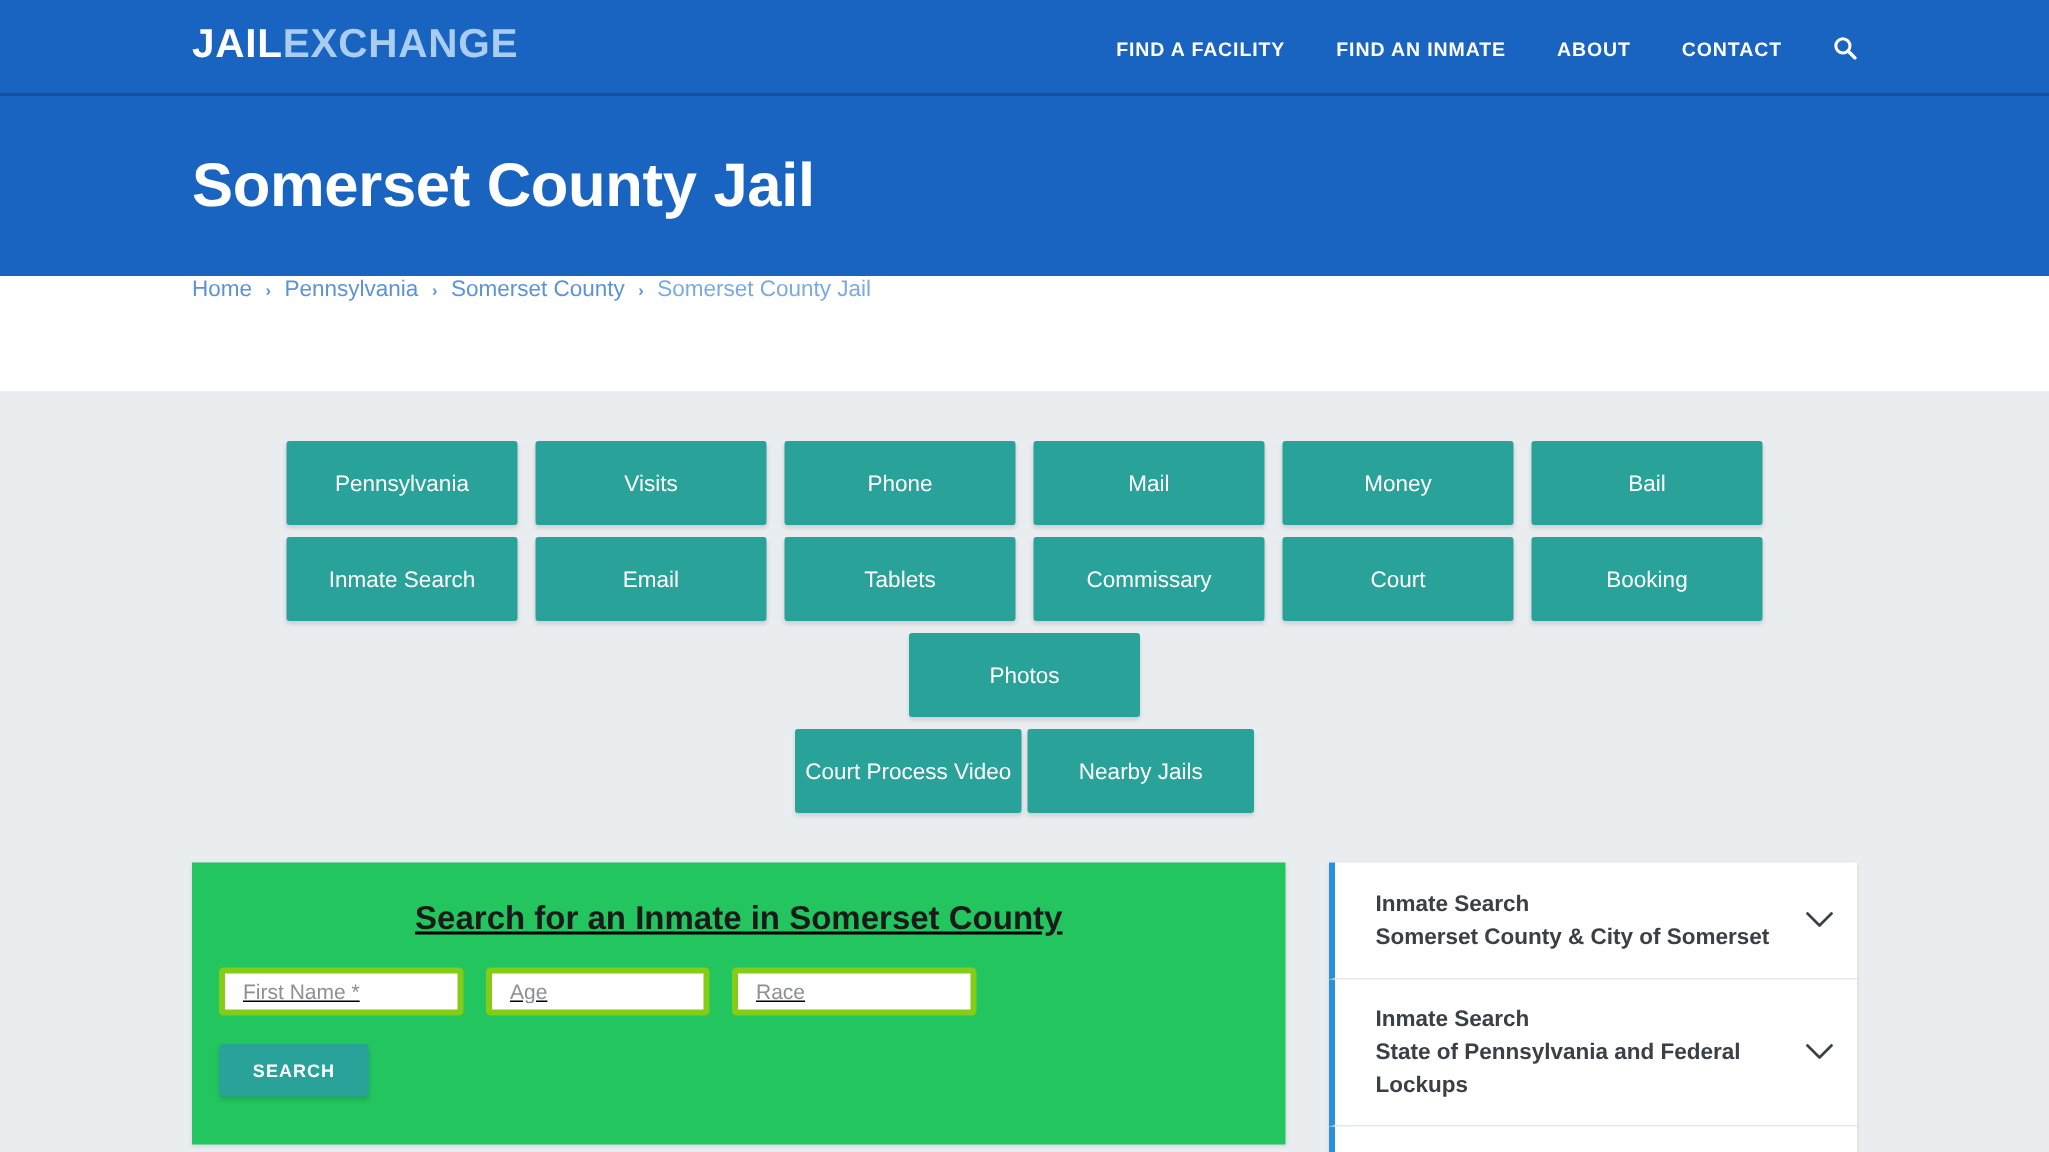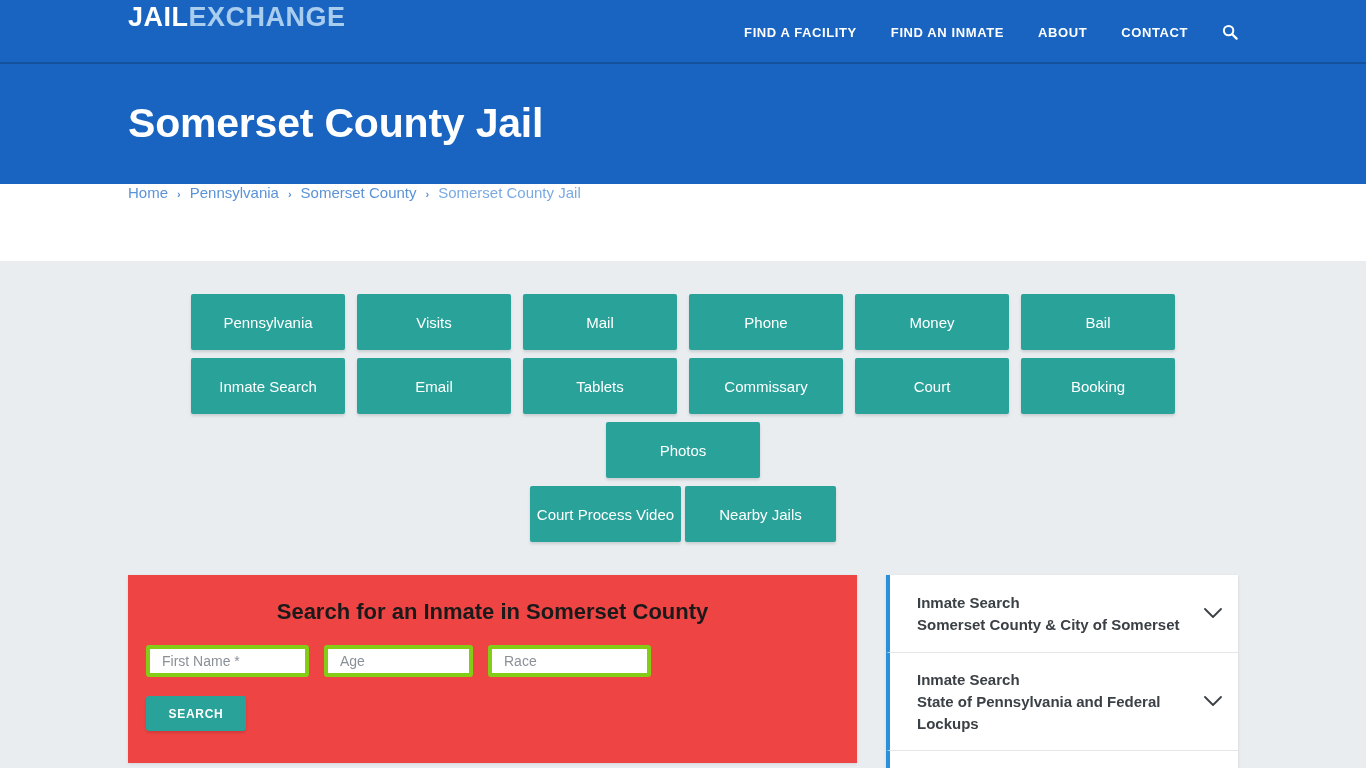--- a/index.html
+++ b/index.html
@@ -17,21 +17,21 @@
     position: relative;
     height: 64px;
     background: #1864c0;
     border-bottom: 2px solid #14529e;
     display: flex;
     align-items: center;
   }
   .brand {
     position: absolute;
     left: 128px;
-    top: 4px;
+    top: 16px;
     font-size: 27px;
     font-weight: bold;
     letter-spacing: 0.5px;
     line-height: 1;
     white-space: nowrap;
   }
   .brand .b-jail { color: #ffffff; }
   .brand .b-ex   { color: #a9cdef; }
   .navlinks {
     position: absolute;
@@ -154,22 +154,23 @@
   .cols {
     display: flex;
     align-items: flex-start;
     margin-top: 33px;
     gap: 29px;
   }
   .leftcol { width: 729px; }
   .rightcol { width: 352px; }
 
   .card {
-    background: #ef4444;
+    background: #22c55e;
     box-shadow: 0 1px 3px rgba(0,0,0,0.10);
+    text-decoration: underline;
   }
   .searchcard {
     padding: 24px 18px 30px 18px;
     height: 188px;
   }
   .searchcard h2 {
     text-align: center;
     font-size: 22px;
     font-weight: bold;
     color: #1a1a1a;
@@ -291,22 +292,22 @@
     <span class="crumb-sep">›</span>
     <a href="#" class="current">Somerset County Jail</a>
   </div>
 </div>
 
 <div class="page">
 
   <div class="btngrid">
     <button class="gridbtn">Pennsylvania</button>
     <button class="gridbtn">Visits</button>
+    <button class="gridbtn">Phone</button>
     <button class="gridbtn">Mail</button>
-    <button class="gridbtn">Phone</button>
     <button class="gridbtn">Money</button>
     <button class="gridbtn">Bail</button>
     <button class="gridbtn">Inmate Search</button>
 
     <button class="gridbtn">Email</button>
     <button class="gridbtn">Tablets</button>
     <button class="gridbtn">Commissary</button>
     <button class="gridbtn">Court</button>
     <button class="gridbtn">Booking</button>
     <button class="gridbtn">Photos</button>

